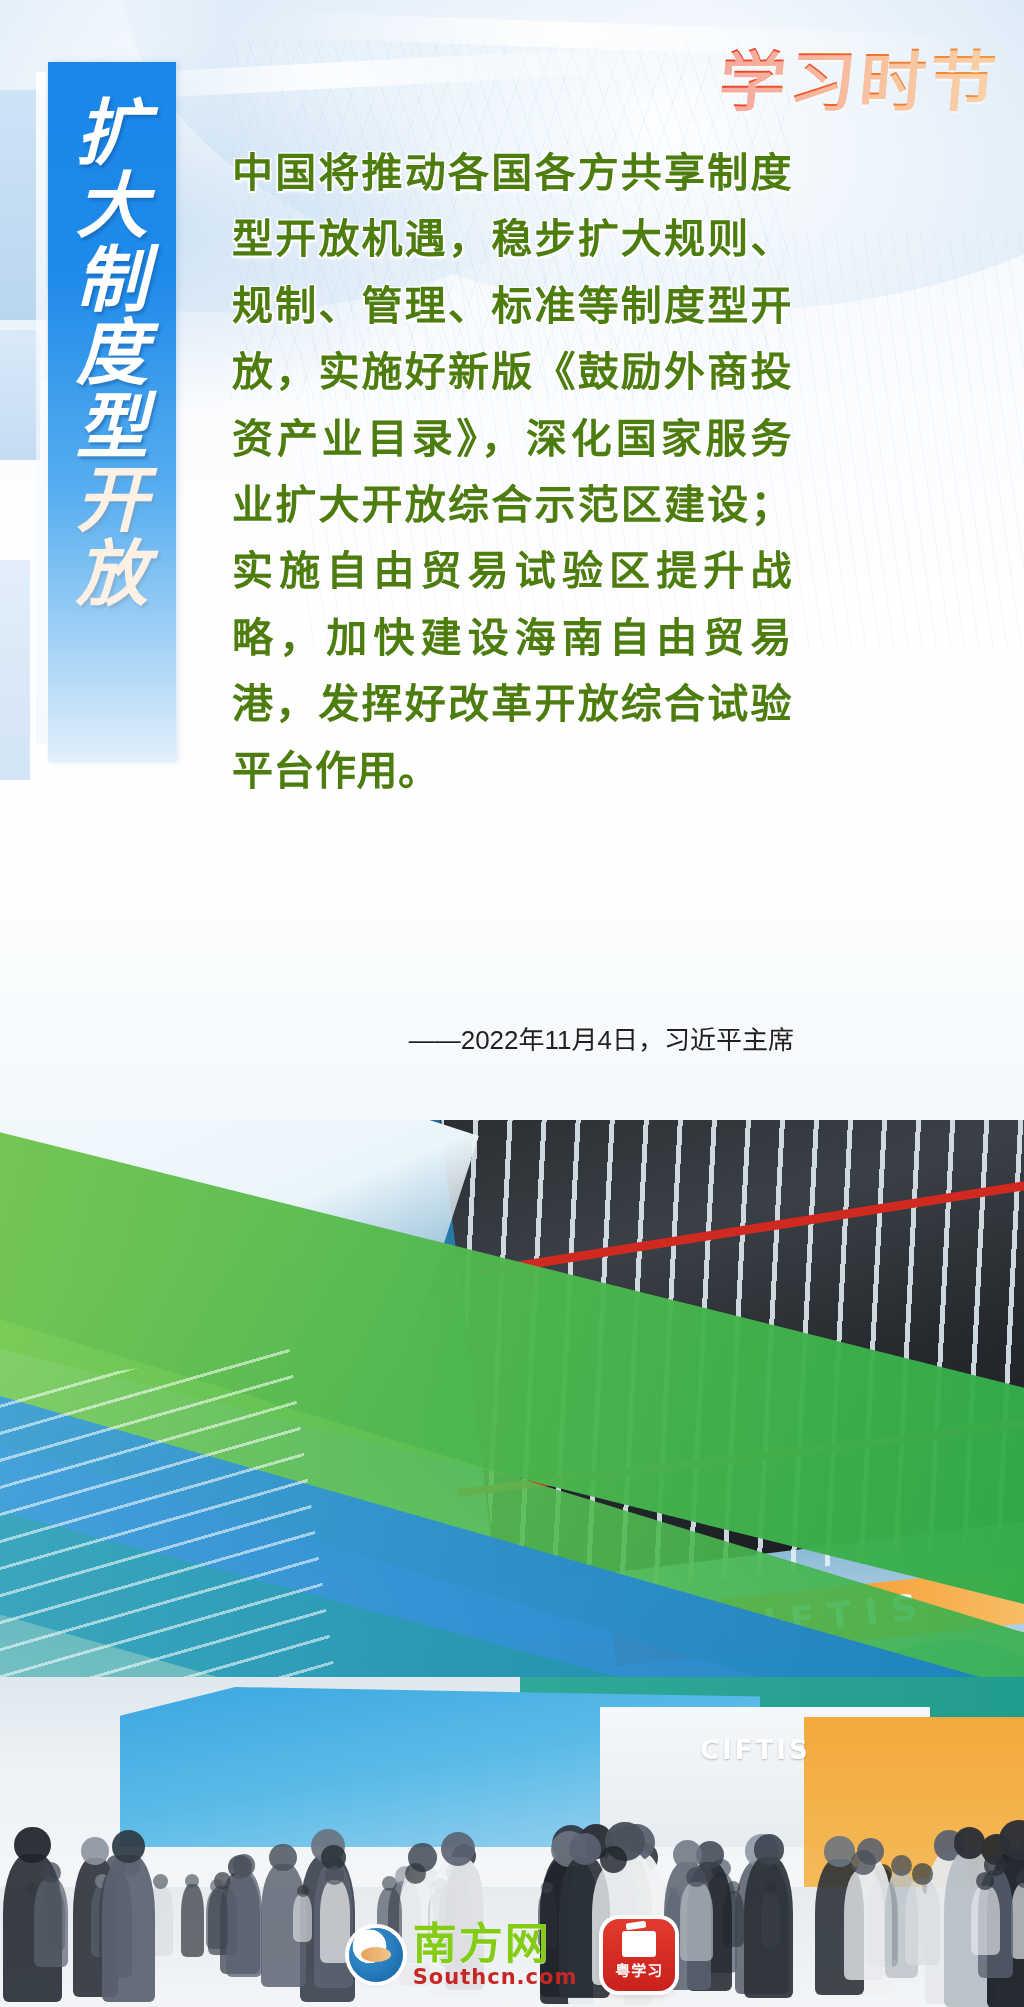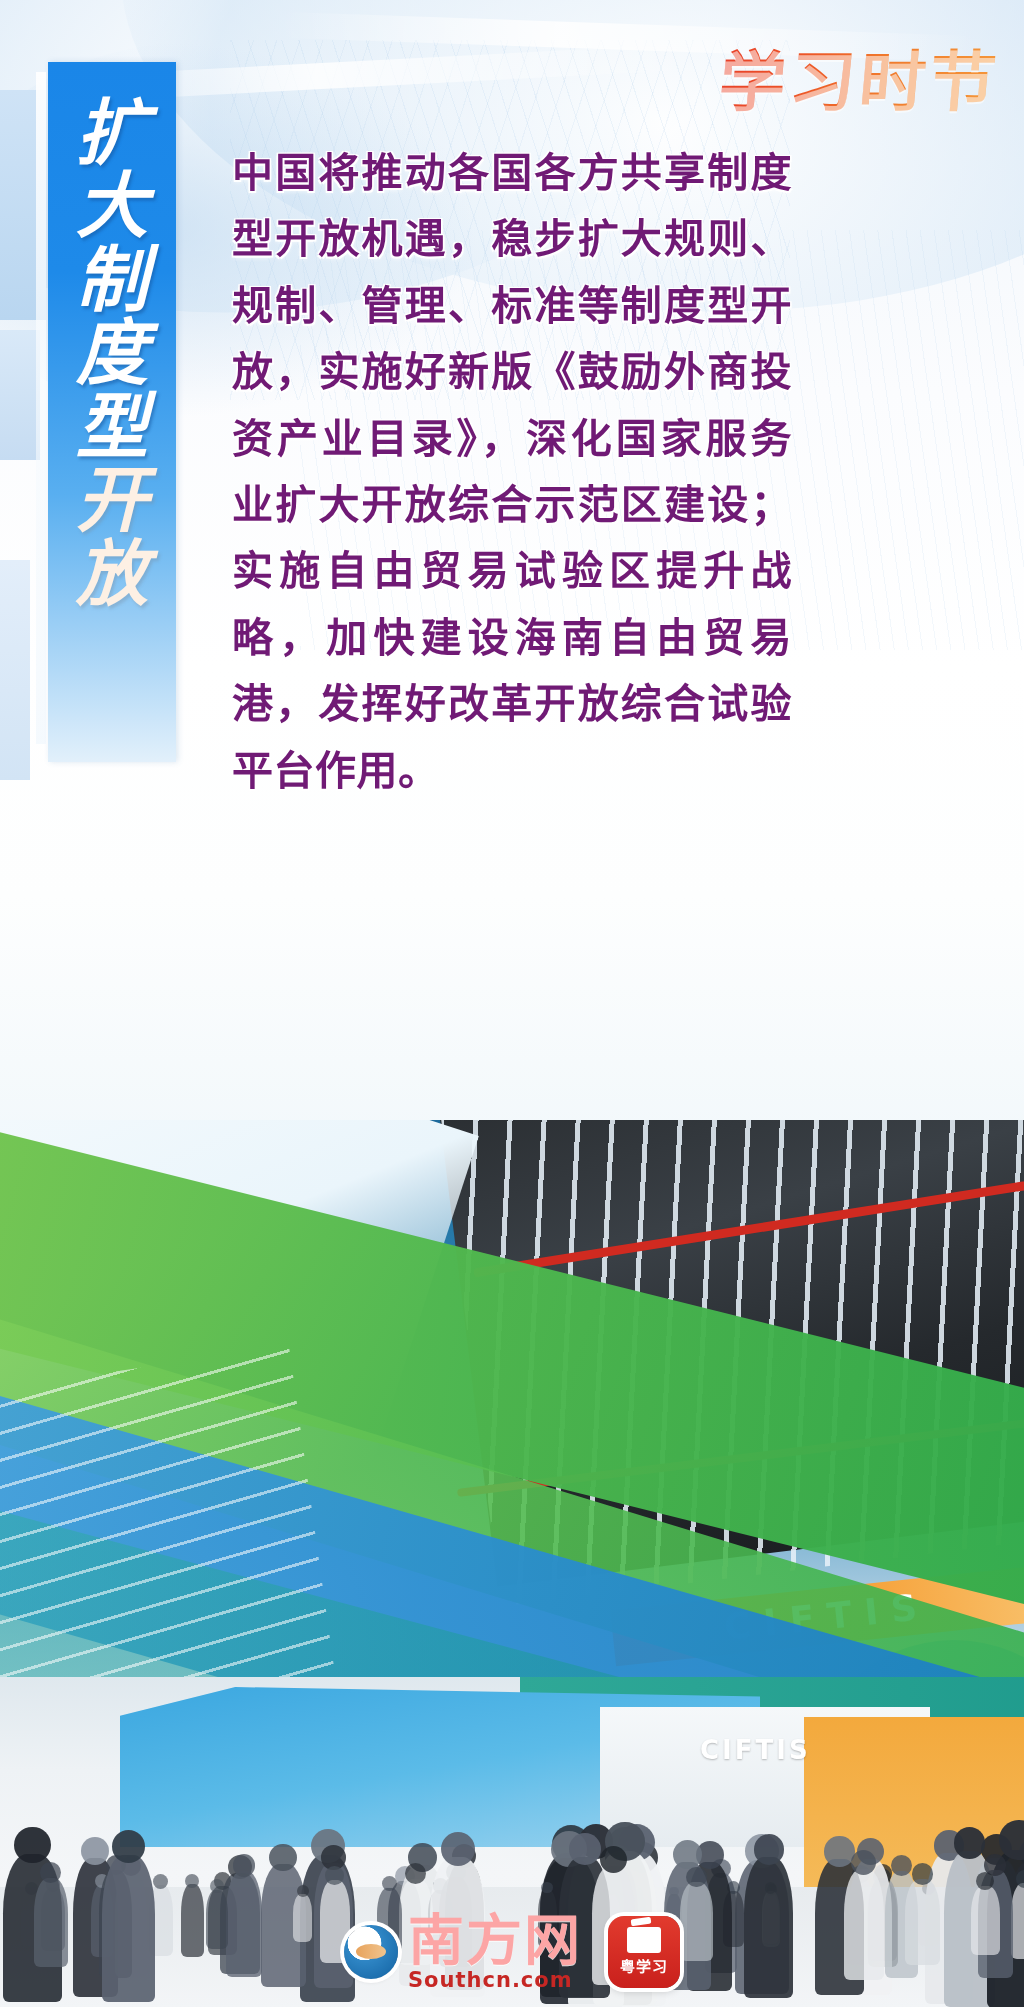--- a/index.html
+++ b/index.html
@@ -80,21 +80,21 @@
     font-size:72px; line-height:1.02; font-weight:700; color:#ffffff;
     text-shadow:2px 3px 3px rgba(20,80,150,.45);
     font-style:italic;
   }
   .banner-text span { display:block; }
   .banner-text span:nth-child(n+6){ color:#fdf0e4; text-shadow:2px 3px 3px rgba(120,140,160,.35); }
 
   
   .quote {
     position:absolute; left:232px; top:140px; width:560px;
-    font-size:41px; line-height:1.62; font-weight:700; color:#701a75;
+    font-size:41px; line-height:1.62; font-weight:700; color:#4d7c0f;
     letter-spacing:.5px;
     text-shadow:
       -1.5px -1.5px 0 #fff, 1.5px -1.5px 0 #fff,
       -1.5px 1.5px 0 #fff, 1.5px 1.5px 0 #fff,
       0 2px 5px rgba(255,255,255,.9);
     text-align:justify; text-justify:inter-character;
   }
 
   .attrib {
     position:absolute; left:232px; top:1022px; width:562px;
@@ -221,21 +221,21 @@
     position:relative;
   }
   .logo-mark::after{
     content:""; position:absolute; left:12px; top:19px; width:30px; height:15px;
     border-radius:50%;
     background:linear-gradient(90deg,#e8a35c,#f0c48e);
   }
   .logo-south-text { line-height:1.02; }
   .logo-cn {
     font-family:"DejaVu Serif","Liberation Serif",serif;
-    font-size:56px; font-weight:700; color:#fca5a5; letter-spacing:2px;
+    font-size:44px; font-weight:700; color:#84cc16; letter-spacing:2px;
     text-shadow:0 1px 0 rgba(255,255,255,.8);
   }
   .logo-en {
     font-family:"DejaVu Sans",sans-serif; font-size:21px; font-weight:700;
     color:#c62724; letter-spacing:1px;
   }
   .logo-app {
     width:72px; height:72px; border-radius:16px;
     background:linear-gradient(180deg,#e23b2e,#c9201c);
     box-shadow:0 0 0 4px #ffffff, 0 3px 8px rgba(0,0,0,.22);
@@ -282,20 +282,21 @@
       <span>度</span>
       <span>型</span>
       <span>开</span>
       <span>放</span>
     </div>
   </div>
 
   <div class="quote">中国将推动各国各方共享制度型开放机遇，稳步扩大规则、规制、管理、标准等制度型开放，实施好新版《鼓励外商投资产业目录》，深化国家服务业扩大开放综合示范区建设；实施自由贸易试验区提升战略，加快建设海南自由贸易港，发挥好改革开放综合试验平台作用。</div>
 
   <div class="attrib">
+    <div>——2022年11月4日，习近平主席</div>
   </div>
 
   <div class="lower">
     <div class="photo">
       <div class="roof"></div>
       <div class="roof-ribs"></div>
       <div class="roof-red1"></div>
       <div class="roof-red2"></div>
       <div class="ciftis-banner">
         <span>CIFTIS</span>

